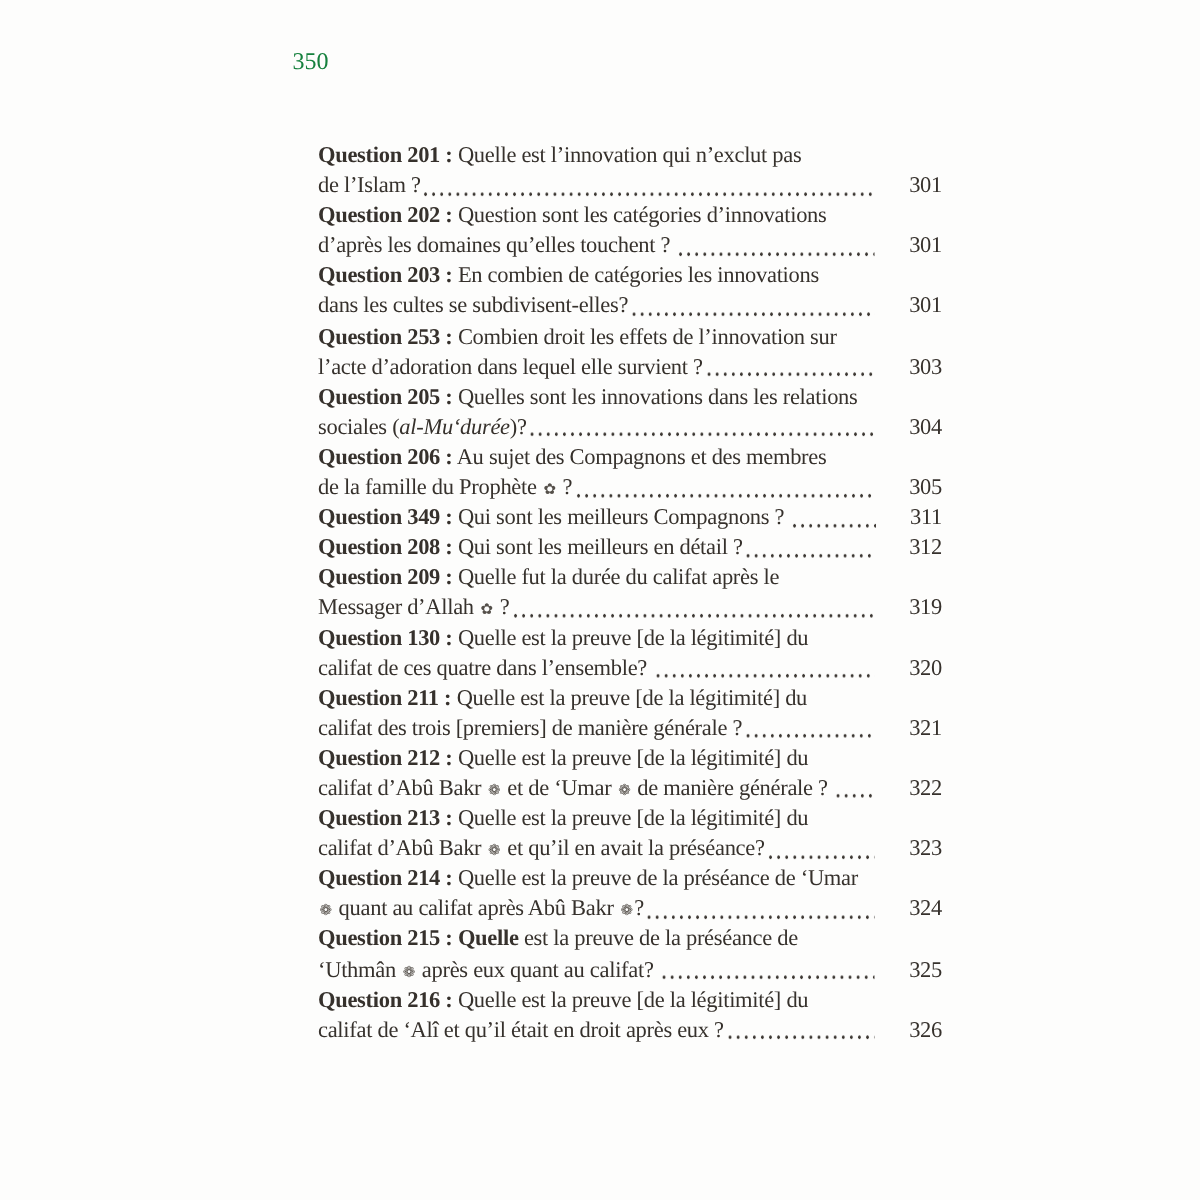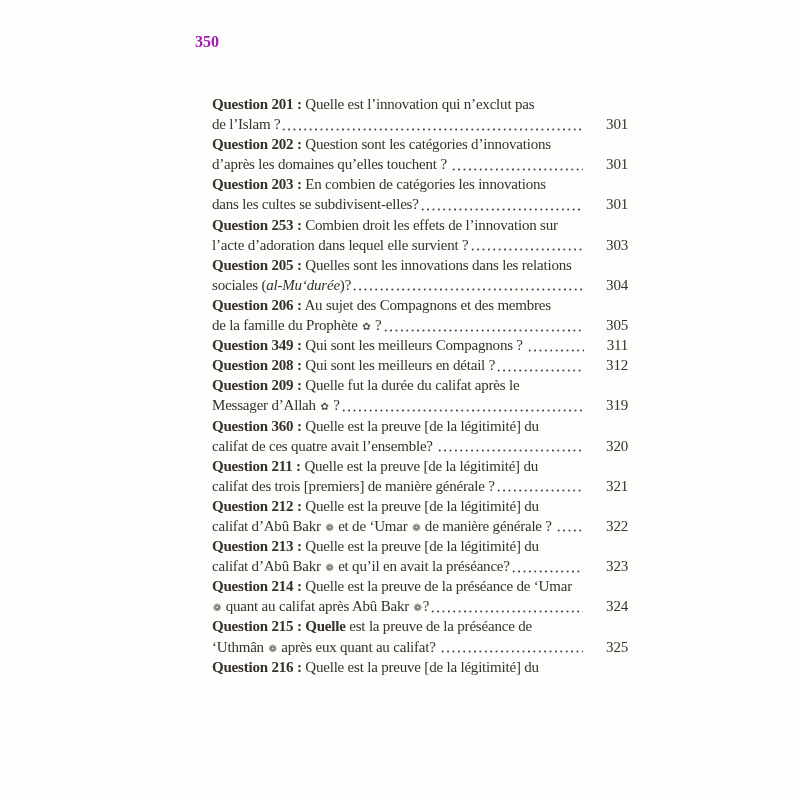--- a/index.html
+++ b/index.html
@@ -1,18 +1,18 @@
 <!DOCTYPE html>
 <html><head>
 <meta charset="utf-8">
 <style>
   html,body{margin:0;padding:0;}
   body{width:800px;height:800px;background:#f6f6f6;font-family:"Liberation Serif","DejaVu Serif",serif;}
   .page{position:relative;width:800px;height:800px;background:#fdfdfc;overflow:hidden;color:#36312c;}
-  .folio{position:absolute;left:195px;top:33px;font-size:16px;font-weight:bold;color:#a21caf;}
+  .folio{position:absolute;left:195px;top:33px;font-size:16px;font-weight:normal;color:#15803d;}
   .toc{position:absolute;left:212px;top:94px;width:416px;}
   .line{display:flex;align-items:baseline;height:20.1px;font-size:15px;line-height:20.1px;letter-spacing:-0.2px;}
   .line span{white-space:pre;}
   .seg-b{font-weight:bold;}
   .seg-i{font-style:italic;}
   .seg-n{}
   .seg-orn{font-family:"DejaVu Sans",sans-serif;font-size:10px;color:#55504a;padding:0 1px;}
   .leader{flex:1 1 auto;min-width:3px;align-self:stretch;margin:0 3px 0 1px;
           background-image:radial-gradient(circle,#3b3631 1px,rgba(0,0,0,0) 1.25px);
           background-size:5.4px 5.4px;background-repeat:repeat-x;background-position:0 12.5px;}
@@ -118,25 +118,25 @@
         <div class="line">
           <span class="seg-n">Messager d’Allah </span>
           <span class="seg-orn">✿</span>
           <span class="seg-n"> ?</span>
           <span class="leader"></span>
           <span class="pg">319</span>
         </div>
       </div>
       <div>
         <div class="line">
-          <span class="seg-b">Question 360 :</span>
-          <span class="seg-n"> Quelle est la preuve [de la légitimité] du</span>
-        </div>
-        <div class="line">
-          <span class="seg-n">califat de ces quatre avait l’ensemble? </span>
+          <span class="seg-b">Question 130 :</span>
+          <span class="seg-n"> Quelle est la preuve [de la légitimité] du</span>
+        </div>
+        <div class="line">
+          <span class="seg-n">califat de ces quatre dans l’ensemble? </span>
           <span class="leader"></span>
           <span class="pg">320</span>
         </div>
       </div>
       <div>
         <div class="line">
           <span class="seg-b">Question 211 :</span>
           <span class="seg-n"> Quelle est la preuve [de la légitimité] du</span>
         </div>
         <div class="line">
@@ -197,16 +197,21 @@
           <span class="seg-orn">❁</span>
           <span class="seg-n"> après eux quant au califat? </span>
           <span class="leader"></span>
           <span class="pg">325</span>
         </div>
       </div>
       <div>
         <div class="line">
           <span class="seg-b">Question 216 :</span>
           <span class="seg-n"> Quelle est la preuve [de la légitimité] du</span>
+        </div>
+        <div class="line">
+          <span class="seg-n">califat de ‘Alî et qu’il était en droit après eux ?</span>
+          <span class="leader"></span>
+          <span class="pg">326</span>
         </div>
       </div>
     </div>
 </div>
 
 </body></html>

